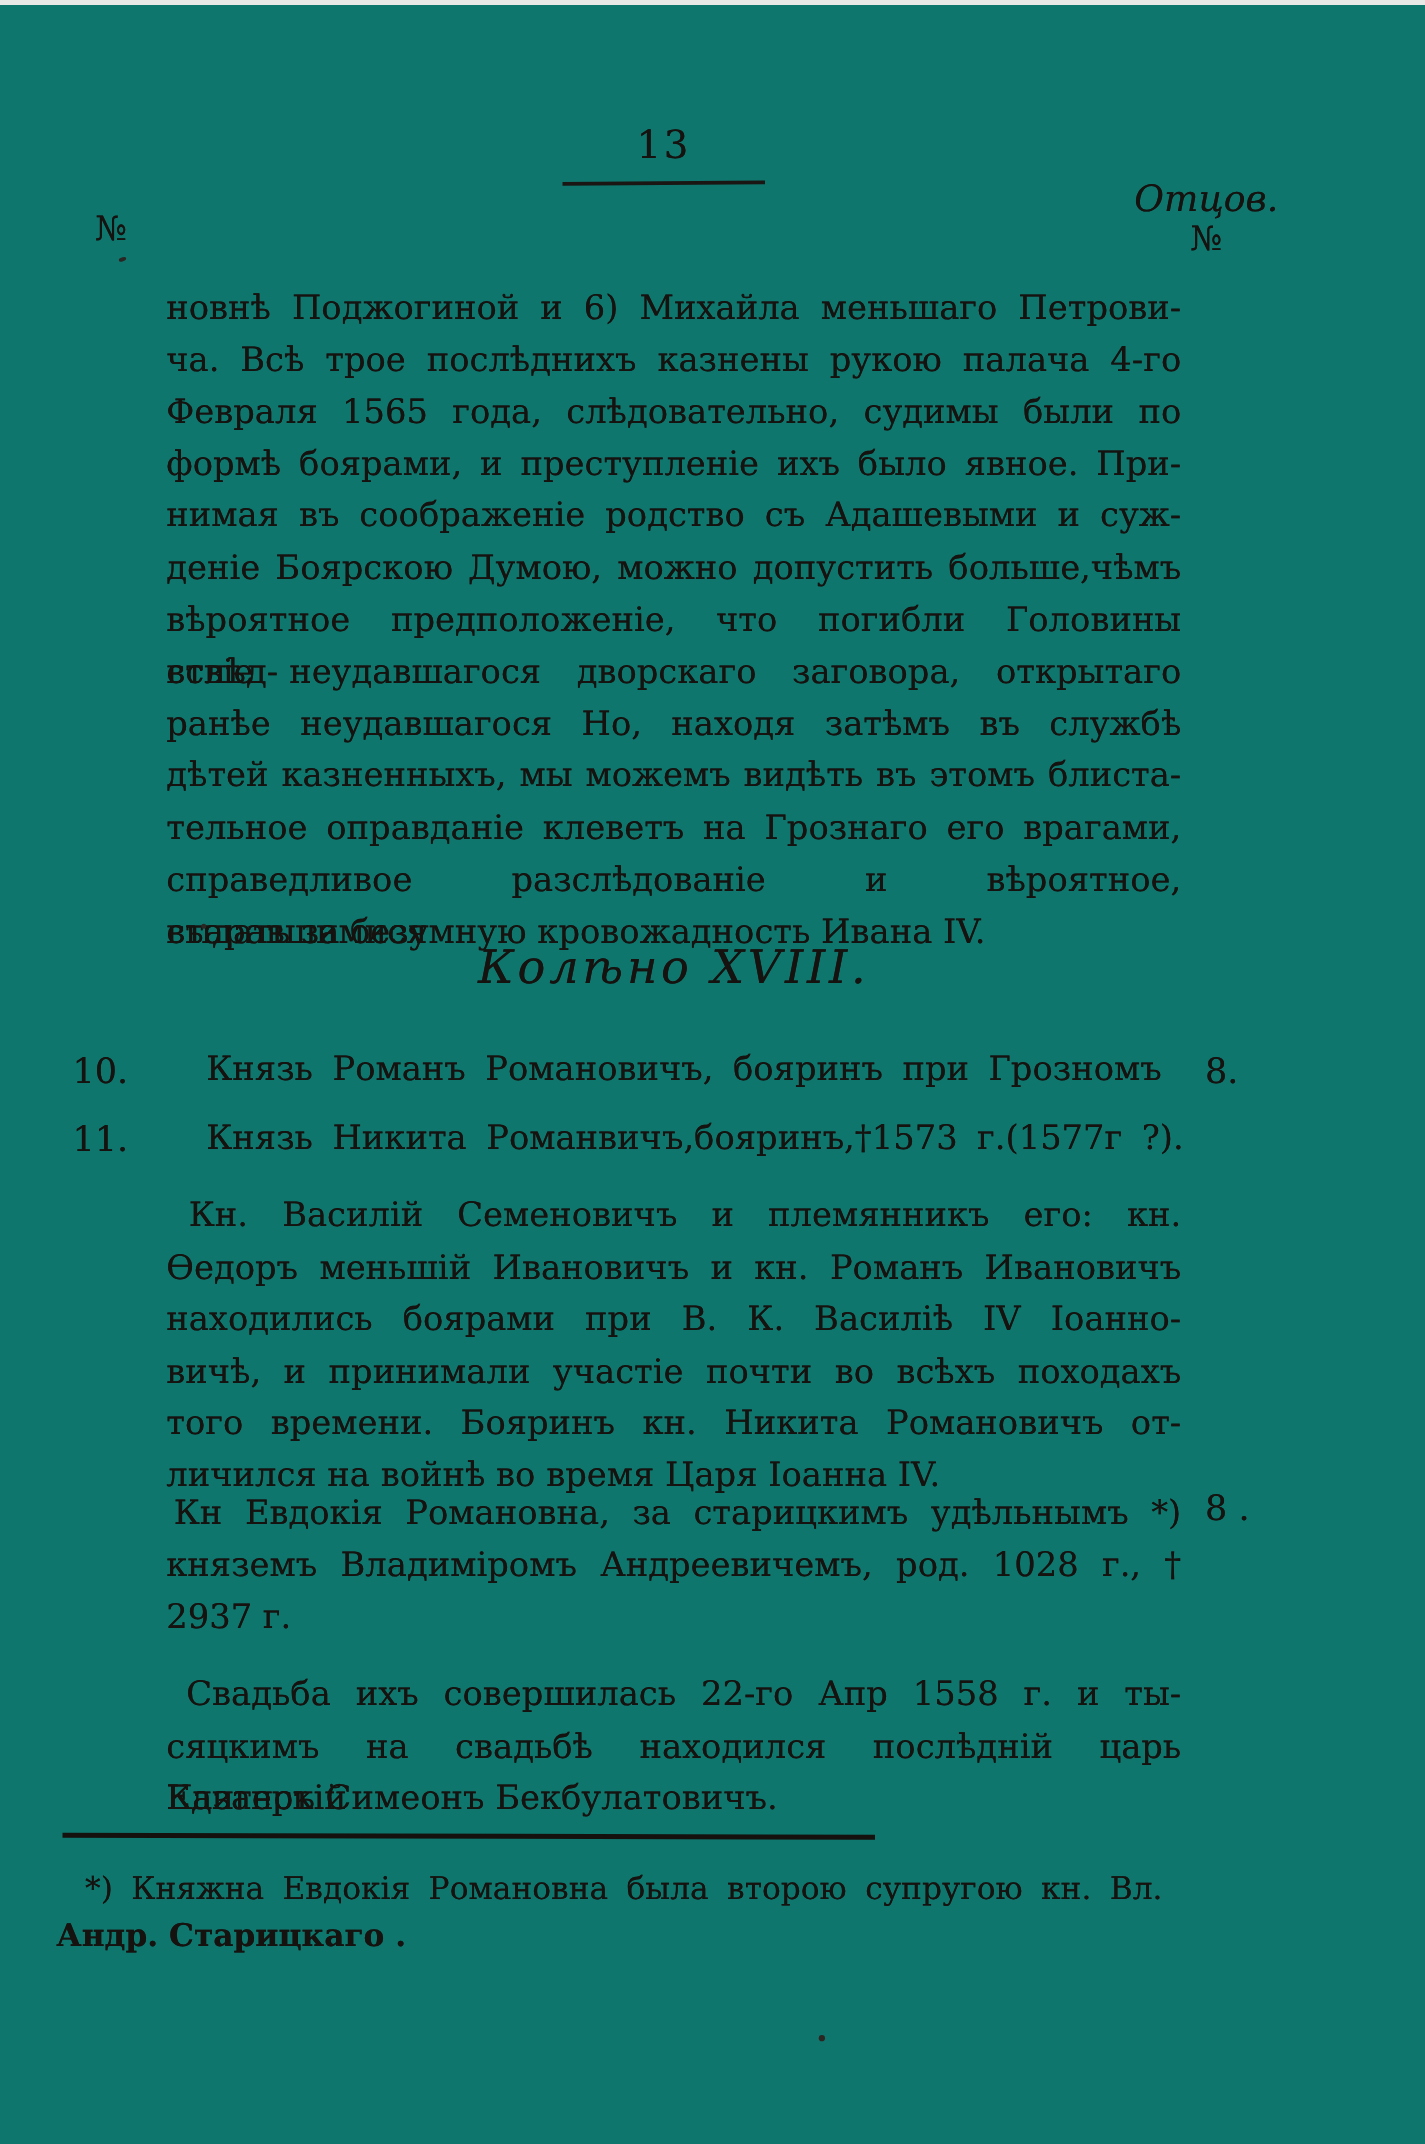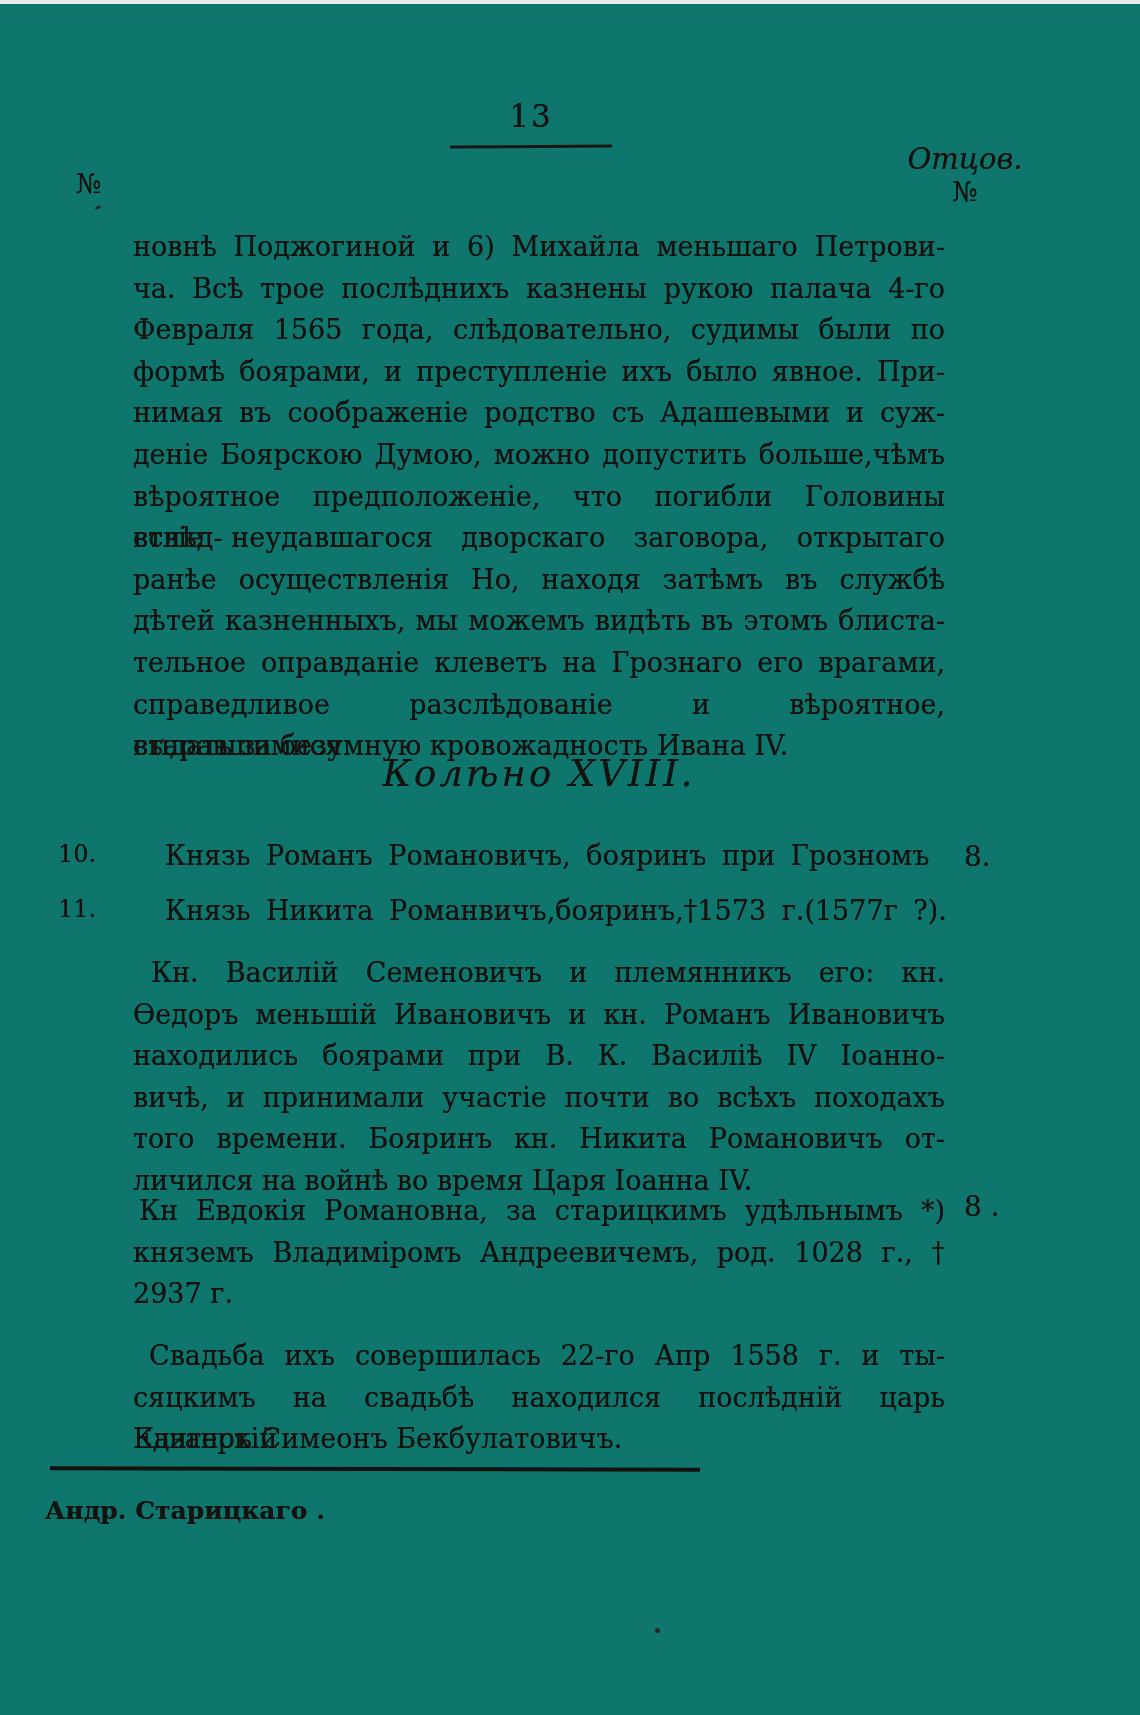--- a/index.html
+++ b/index.html
@@ -41,21 +41,21 @@
   .line.last { text-align-last:left; }
   .ind18 { text-indent:18px; }
   .ind16 { text-indent:16px; }
   .ind6  { text-indent:6px; }
   
   .kolheading {
     position:absolute; left:133px; top:748px; width:812px;
     text-align:center; font-style:italic; font-size:37px; letter-spacing:3px;
   }
   
-  .entry-no   { position:absolute; left:58px;  width:80px;  font-size:24px; }
+  .entry-no   { position:absolute; left:58px;  width:80px;  font-size:28px; }
   .entry-text { position:absolute; left:165px; width:790px; font-size:27px; word-spacing:7px; white-space:nowrap; }
   .ref-no     { position:absolute; left:964px; width:60px;  font-size:28px; }
   
   .fnrule {
     position:absolute; left:50px; top:1463px; width:650px; height:4px;
     background:#14110e; transform:rotate(0.15deg);
   }
   .footnote { position:absolute; left:45px; top:1488px; width:885px; font-size:25px; }
   .fline { height:38px; line-height:38px; text-align:justify; text-align-last:justify; white-space:normal; }
   .fline.last { text-align-last:left;font-weight:bold; }
@@ -79,21 +79,21 @@
 
   <div class="para" style="top:222px;">
     <div class="line jwrap">новнѣ Поджогиной и 6) Михайла меньшаго Петрови-</div>
     <div class="line jwrap">ча. Всѣ трое послѣднихъ казнены рукою палача 4-го</div>
     <div class="line jwrap">Февраля 1565 года, слѣдовательно, судимы были по</div>
     <div class="line jwrap">формѣ боярами, и преступленіе ихъ было явное. При-</div>
     <div class="line jwrap">нимая въ соображеніе родство съ Адашевыми и суж-</div>
     <div class="line jwrap">деніе Боярскою Думою, можно допустить больше,чѣмъ</div>
     <div class="line jwrap">вѣроятное предположеніе, что погибли Головины вслѣд-</div>
     <div class="line jwrap">ствіе неудавшагося дворскаго заговора, открытаго</div>
-    <div class="line jwrap">ранѣе осуществленія Но, находя затѣмъ въ службѣ</div>
+    <div class="line jwrap">ранѣе неудавшагося Но, находя затѣмъ въ службѣ</div>
     <div class="line jwrap">дѣтей казненныхъ, мы можемъ видѣть въ этомъ блиста-</div>
     <div class="line jwrap">тельное оправданіе клеветъ на Грознаго его врагами,</div>
     <div class="line jwrap">справедливое разслѣдованіе и вѣроятное, старавшимися</div>
     <div class="line jwrap last">выдать за безумную кровожадность Ивана IV.</div>
   </div>
 
   <div class="kolheading">Колѣно XVIII.</div>
 
   <div>
     <div class="entry-no" style="top:836px;">10.</div>
@@ -123,20 +123,21 @@
   <div class="ref-no" style="top:1186px;">8 .</div>
 
   <div class="para" style="top:1331px;">
     <div class="line jwrap ind16">Свадьба ихъ совершилась 22-го Апр  1558 г. и ты-</div>
     <div class="line jwrap">сяцкимъ на свадьбѣ находился послѣдній царь Казанскій</div>
     <div class="line jwrap last">Едигеръ Симеонъ Бекбулатовичъ.</div>
   </div>
 
   <div class="fnrule"></div>
   <div class="footnote">
+    <div class="fline find">*) Княжна Евдокія Романовна была второю супругою кн. Вл.</div>
     <div class="fline last">Андр. Старицкаго .</div>
   </div>
 
   <div class="speck sp1"></div>
   <div class="speck sp2"></div>
   <div class="speck sp3"></div>
 
 </div>
 
 </body></html>

